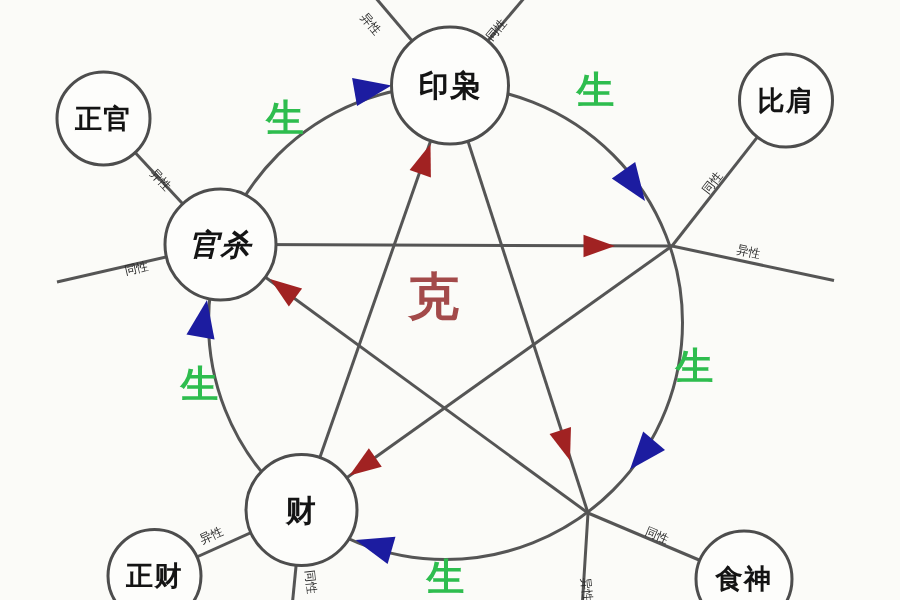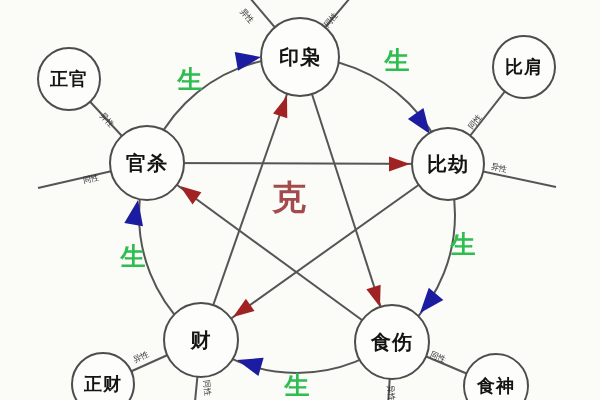--- a/index.html
+++ b/index.html
@@ -73,24 +73,22 @@
     <g fill="#a12222">
       <polygon points="0,0 -21,7.5 -21,-7.5" transform="translate(287,96) rotate(-71)"></polygon>
       <polygon points="0,0 -21,7.5 -21,-7.5" transform="translate(410,164) rotate(0)"></polygon>
       <polygon points="0,0 -21,7.5 -21,-7.5" transform="translate(380,307) rotate(72)"></polygon>
       <polygon points="0,0 -21,7.5 -21,-7.5" transform="translate(233,317) rotate(145)"></polygon>
       <polygon points="0,0 -21,7.5 -21,-7.5" transform="translate(180,186) rotate(216)"></polygon>
     </g>
   </svg>
 
   <div class="node main" style="left:300px;top:57px;width:80px;height:80px;">印枭</div>
-  <div class="node main" style="left:147px;top:163px;width:76px;height:76px;">官杀</div>
-  <div class="node main" style="left:448px;top:164px;width:74px;height:74px;">比劫</div>
+  <div class="node main" style="left:147px;top:163px;width:76px;height:76px;font-style:italic;">官杀</div>
   <div class="node main" style="left:201px;top:340px;width:76px;height:76px;">财</div>
-  <div class="node main" style="left:392px;top:342px;width:76px;height:76px;">食伤</div>
 
   <div class="node sat" style="left:69px;top:79px;width:64px;height:64px;">正官</div>
   <div class="node sat" style="left:524px;top:67px;width:64px;height:64px;text-align:center;">比肩</div>
   <div class="node sat" style="left:103px;top:384px;width:64px;height:64px;">正财</div>
   <div class="node sat" style="left:496px;top:386px;width:66px;height:66px;">食神</div>
 
   <div class="ke" style="left:289px;top:198px;">克</div>
 
   <div class="sheng" style="left:190px;top:79px;">生</div>
   <div class="sheng" style="left:397px;top:60px;">生</div>

